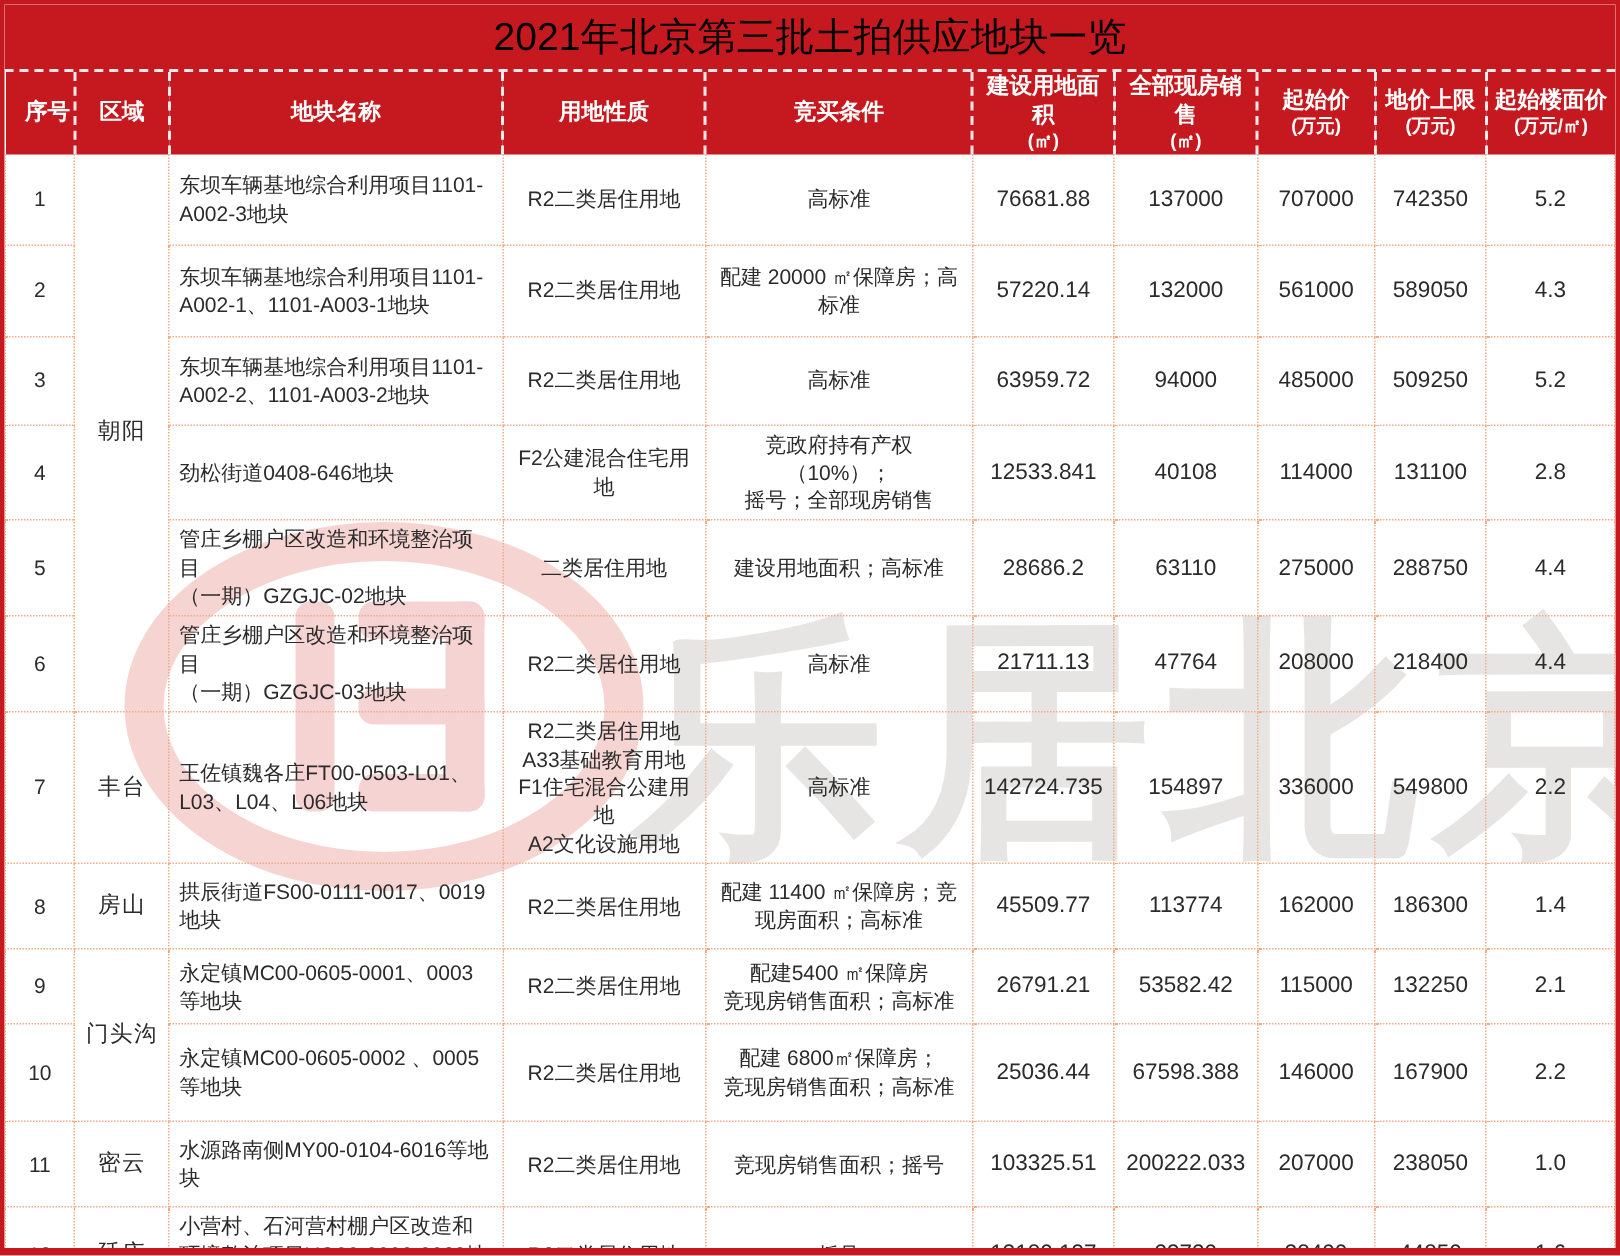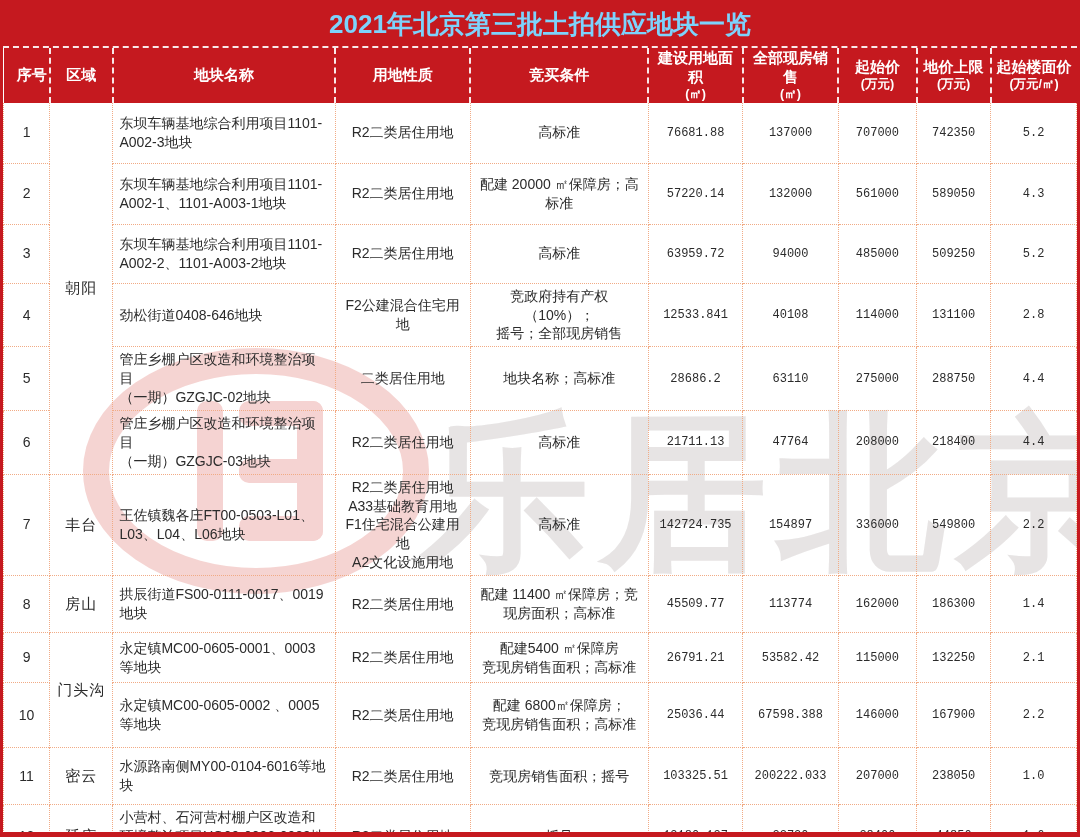--- a/index.html
+++ b/index.html
@@ -5,22 +5,22 @@
   * { margin:0; padding:0; box-sizing:border-box; }
   body { background:#888; font-family:"Liberation Sans", sans-serif; }
   .container {
     width:1080px; height:837px; margin:0 auto; background:#fff;
     border:3px solid #c5191f; border-bottom:5px solid #c5191f;
     position:relative; overflow:hidden;
   }
   .watermark { position:absolute; left:0; top:0; z-index:1; pointer-events:none; }
   .content { position:relative; z-index:2; }
   .title-bar {
-    background:#c5191f; color:#7dd3fc; text-align:center;
-    height:45px; line-height:43px; font-size:26px; font-weight:bold;
+    background:#c5191f; color:#000000; text-align:center;
+    height:45px; line-height:43px; font-size:26px; font-weight:normal;
     border-bottom:2px dashed rgba(255,255,255,.9);
   }
   table { width:100%; border-collapse:collapse; table-layout:fixed; }
   col.c-no{width:4.3%} col.c-region{width:5.9%} col.c-name{width:20.7%}
   col.c-use{width:12.6%} col.c-cond{width:16.6%} col.c-area{width:8.8%}
   col.c-scale{width:8.9%} col.c-start{width:7.3%} col.c-cap{width:6.9%}
   col.c-floor{width:8.0%}
   thead th {
     background:#c5191f; color:#fff; font-size:15px; font-weight:bold;
     height:43px; vertical-align:middle; padding:1px 2px; line-height:1.25;
@@ -30,21 +30,21 @@
   th .sub { display:block; font-size:12.5px; font-weight:bold; }
   th .sub:empty { display:none; }
   tbody td {
     border:1px dotted #f1ab85; font-size:14px; color:#2b2b2b;
     text-align:center; vertical-align:middle; padding:3px 6px;
     white-space:pre-line; line-height:1.35; background:transparent;
   }
   tbody tr:first-child td { border-top:none; }
   td.name { text-align:left; }
   td.region { font-weight:normal; font-size:15px; letter-spacing:1px; }
-  td.num { font-size:12px; white-space:nowrap;font-family:Liberation Mono, monospace; }
+  td.num { font-size:15px; white-space:nowrap; }
 </style>
 </head>
 <body>
 
 <div class="container">
 
   <svg class="watermark" width="1080" height="837" viewBox="0 0 1080 837">
     <g>
       <ellipse cx="253" cy="468" rx="160" ry="110" fill="none" stroke="#f3c9c7" stroke-width="26" opacity="0.8"></ellipse>
       <g fill="#f3c9c7" opacity="0.8">
@@ -133,21 +133,21 @@
           <td class="num">40108</td>
           <td class="num">114000</td>
           <td class="num">131100</td>
           <td class="num">2.8</td>
         </tr>
         <tr style="height:58px">
           <td>5</td>
           <td class="name">管庄乡棚户区改造和环境整治项目
 （一期）GZGJC-02地块</td>
           <td>二类居住用地</td>
-          <td>地块名称；高标准</td>
+          <td>建设用地面积；高标准</td>
           <td class="num">28686.2</td>
           <td class="num">63110</td>
           <td class="num">275000</td>
           <td class="num">288750</td>
           <td class="num">4.4</td>
         </tr>
         <tr style="height:52px">
           <td>6</td>
           <td class="name">管庄乡棚户区改造和环境整治项目
 （一期）GZGJC-03地块</td>

